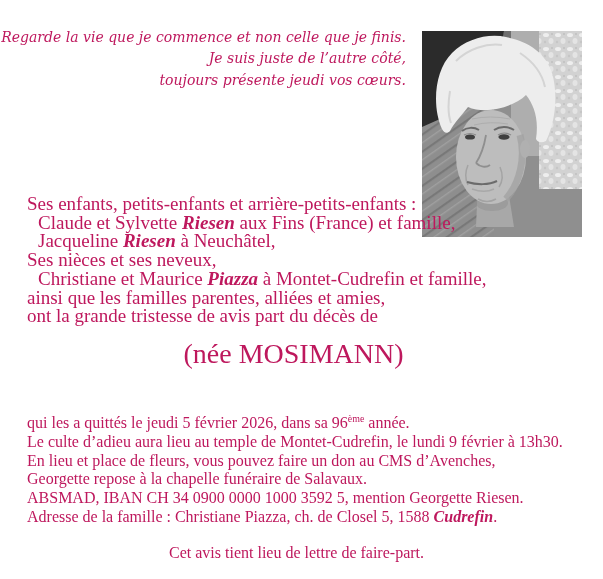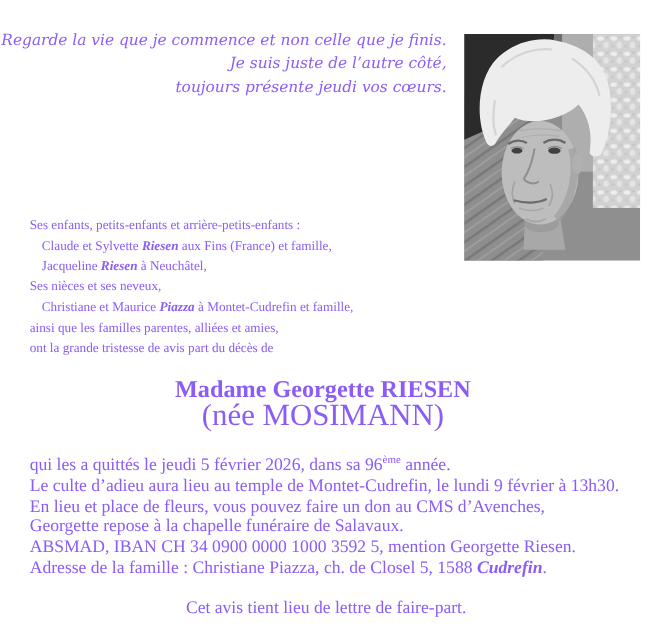--- a/index.html
+++ b/index.html
@@ -3,21 +3,21 @@
 <meta charset="utf-8">
 <style>
   html, body { margin: 0; padding: 0; background: #ffffff; }
   .page {
     position: relative;
     width: 596px;
     height: 579px;
     background: #ffffff;
     overflow: hidden;
     font-family: "Liberation Serif", serif;
-    color: #8b5cf6;
+    color: #be185d;
   }
   
   .quote {
     position: absolute;
     top: 27px;
     right: 190px;
     text-align: right;
     font-style: italic;
     font-family: "DejaVu Serif", serif;
     font-size: 14px;
@@ -31,21 +31,21 @@
     top: 31px;
     width: 160px;
     height: 206px;
   }
   .photo svg { display: block; width: 160px; height: 206px; }
   
   .intro {
     position: absolute;
     left: 27px;
     top: 195px;
-    font-size: 12px;
+    font-size: 19px;
     line-height: 18.7px;
     white-space: nowrap;
   }
   .intro .line.indent { padding-left: 11px; }
   
   .name-block {
     position: absolute;
     left: 27px;
     top: 342px;
     width: 533px;
@@ -144,21 +144,20 @@
       <div class="line"><span>Ses enfants, petits-enfants et arrière-petits-enfants :</span></div>
       <div class="line indent"><span>Claude et Sylvette </span><span class="b">Riesen</span><span> aux Fins (France) et famille,</span></div>
       <div class="line indent"><span>Jacqueline </span><span class="b">Riesen</span><span> à Neuchâtel,</span></div>
       <div class="line"><span>Ses nièces et ses neveux,</span></div>
       <div class="line indent"><span>Christiane et Maurice </span><span class="b">Piazza</span><span> à Montet-Cudrefin et famille,</span></div>
       <div class="line"><span>ainsi que les familles parentes, alliées et amies,</span></div>
       <div class="line"><span>ont la grande tristesse de avis part du décès de</span></div>
     </div>
 
   <div class="name-block">
-    <div class="name-title">Madame Georgette RIESEN</div>
     <div class="name-sub">(née MOSIMANN)</div>
   </div>
 
   <div class="details">
       <div class="line"><span>qui les a quittés le jeudi 5 février 2026, dans sa 96</span><sup>ème</sup><span> année.</span></div>
       <div class="line"><span>Le culte d’adieu aura lieu au temple de Montet-Cudrefin, le lundi 9 février à 13h30.</span></div>
       <div class="line"><span>En lieu et place de fleurs, vous pouvez faire un don au CMS d’Avenches,</span></div>
       <div class="line"><span>Georgette repose à la chapelle funéraire de Salavaux.</span></div>
       <div class="line"><span>ABSMAD, IBAN CH 34 0900 0000 1000 3592 5, mention Georgette Riesen.</span></div>
       <div class="line"><span>Adresse de la famille : Christiane Piazza, ch. de Closel 5, 1588 </span><span class="b">Cudrefin</span><span>.</span></div>

